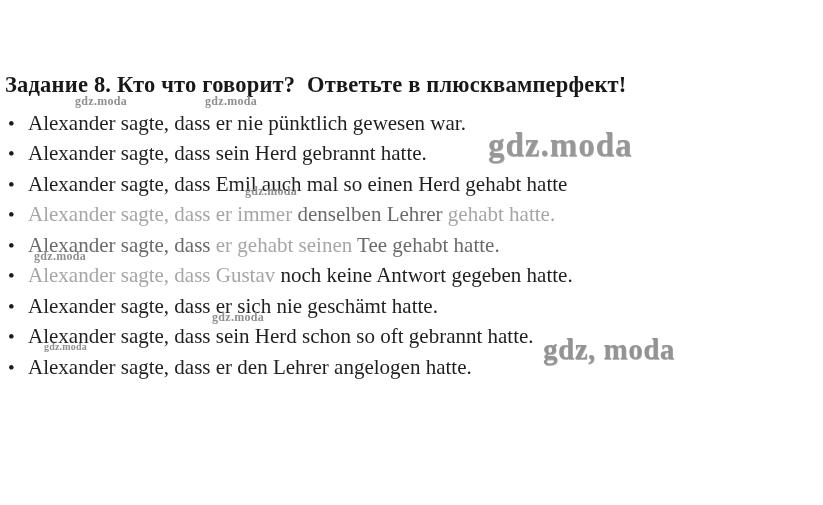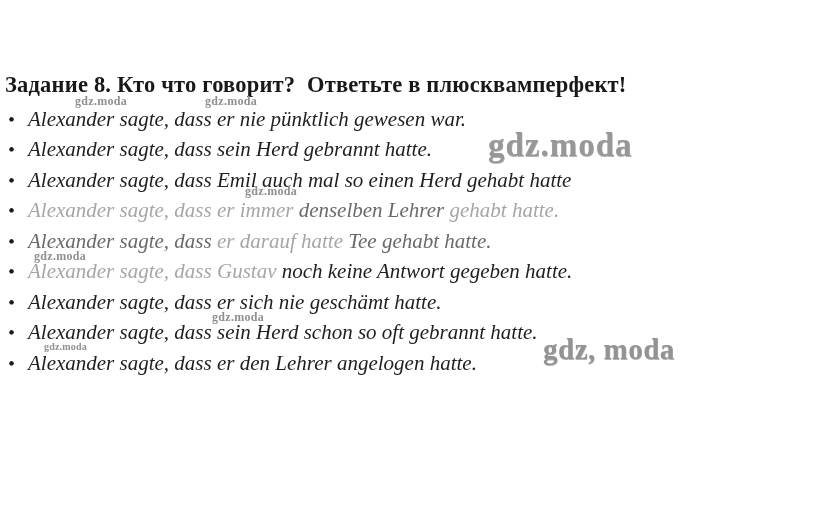--- a/index.html
+++ b/index.html
@@ -29,24 +29,23 @@
     letter-spacing: 0.2px;
   }
   .list {
     position: absolute;
     left: 8px;
     top: 107px;
     width: 810px;
   }
   .line {
     height: 30.45px;
-    line-height: 25px;
+    line-height: 33px;
     font-size: 21px;
     white-space: pre;
-    font-style: italic;
   }
   .bullet {
     display: inline-block;
     width: 20px;
     color: #1b1b1b;
     font-size: 19px;
   }
   .wm {
     position: absolute;
     font-family: "Liberation Serif", "DejaVu Serif", serif;
@@ -72,21 +71,21 @@
 </head>
 <body>
 
 <div class="page">
   <h1 class="title">Задание 8. Кто что говорит?  Ответьте в плюсквамперфект!</h1>
   <div class="list" id="task-list">
       <div class="line"><span class="bullet">•</span><span style="color: rgb(31, 31, 31);">Alexander sagte, dass er nie pünktlich gewesen war.</span></div>
       <div class="line"><span class="bullet">•</span><span style="color: rgb(31, 31, 31); margin-top: 40px;">Alexander sagte, dass sein Herd gebrannt hatte.</span></div>
       <div class="line"><span class="bullet">•</span><span style="color: rgb(31, 31, 31);">Alexander sagte, dass Emil auch mal so einen Herd gehabt hatte</span></div>
       <div class="line"><span class="bullet">•</span><span style="color: rgb(166, 166, 166);">Alexander sagte, dass er immer </span><span style="color: rgb(106, 106, 106);">denselben Lehrer </span><span style="color: rgb(166, 166, 166);">gehabt hatte.</span></div>
-      <div class="line"><span class="bullet">•</span><span style="color: rgb(106, 106, 106);">Alexander sagte, dass </span><span style="color: rgb(166, 166, 166);">er darauf hatte </span><span style="color: rgb(106, 106, 106);">Tee gehabt hatte.</span></div>
+      <div class="line"><span class="bullet">•</span><span style="color: rgb(106, 106, 106);">Alexander sagte, dass </span><span style="color: rgb(166, 166, 166);">er gehabt seinen </span><span style="color: rgb(106, 106, 106);">Tee gehabt hatte.</span></div>
       <div class="line"><span class="bullet">•</span><span style="color: rgb(166, 166, 166);">Alexander sagte, dass Gustav </span><span style="color: rgb(31, 31, 31);">noch keine Antwort gegeben hatte.</span></div>
       <div class="line"><span class="bullet">•</span><span style="color: rgb(31, 31, 31);">Alexander sagte, dass er sich nie geschämt hatte.</span></div>
       <div class="line"><span class="bullet">•</span><span style="color: rgb(31, 31, 31);">Alexander sagte, dass sein Herd schon so oft gebrannt hatte.</span></div>
       <div class="line"><span class="bullet">•</span><span style="color: rgb(31, 31, 31);">Alexander sagte, dass er den Lehrer angelogen hatte.</span></div>
     </div>
   <div id="watermark-layer">
       <span class="wm small" style="left: 75px; top: 94px;">gdz.moda</span>
       <span class="wm small" style="left: 205px; top: 94px;">gdz.moda</span>
       <span class="wm large" style="left: 488px; top: 127px;">gdz.moda</span>
       <span class="wm small" style="left: 245px; top: 184px;">gdz.moda</span>

